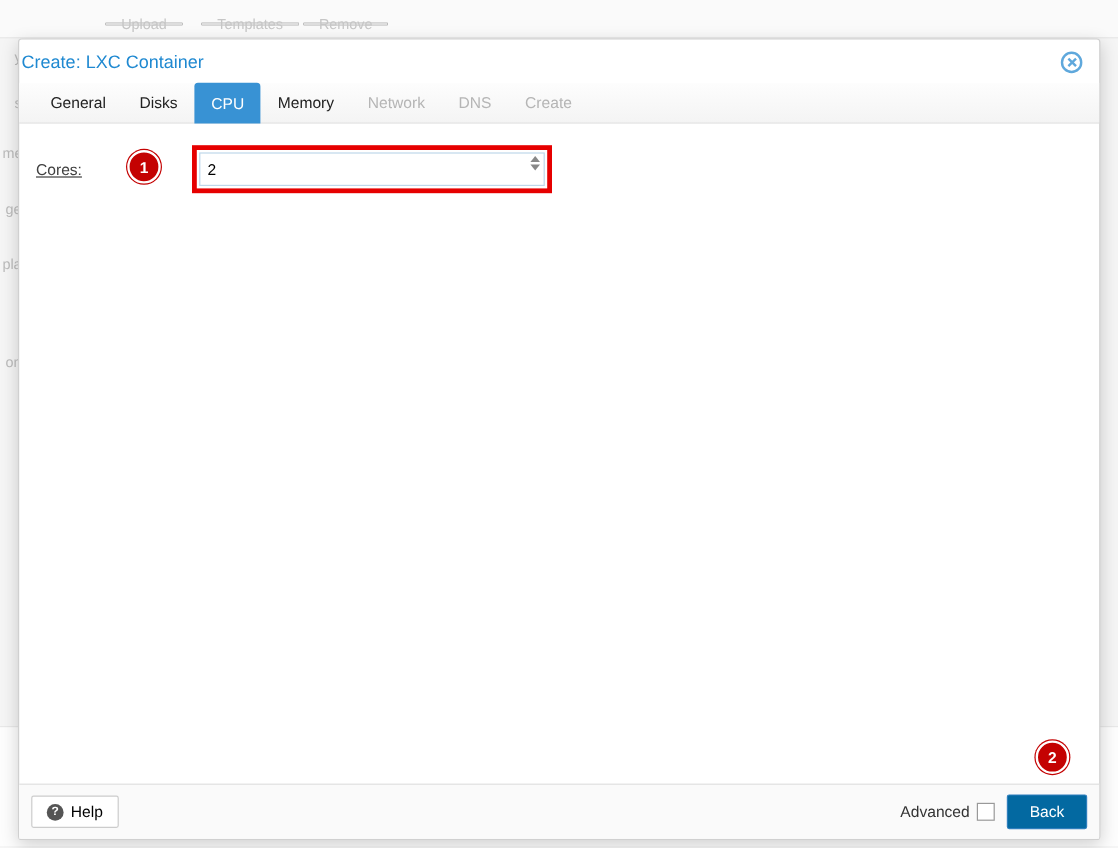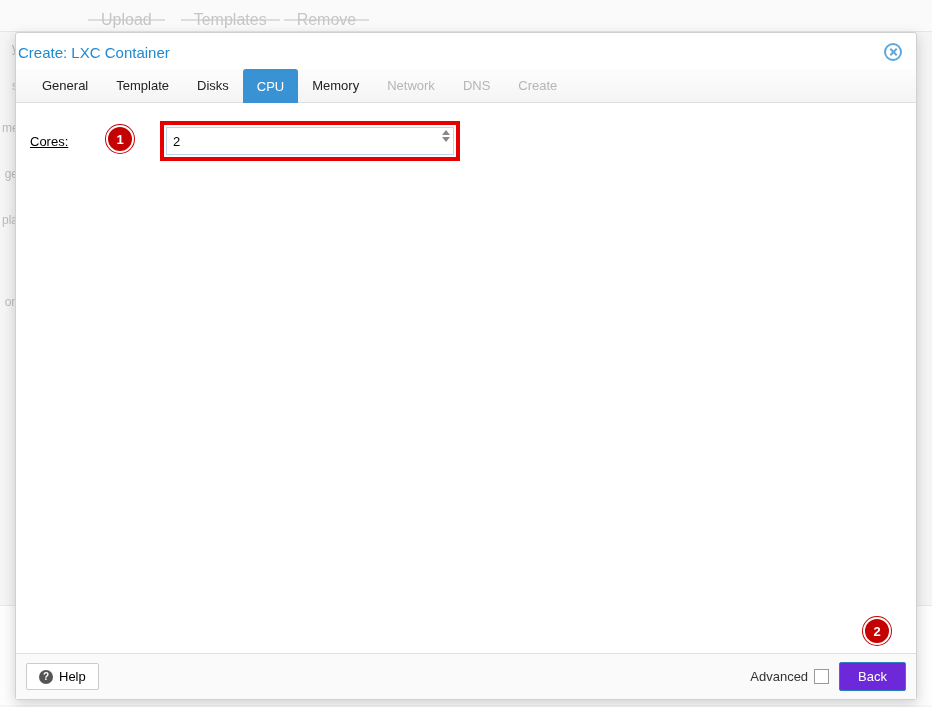--- a/index.html
+++ b/index.html
@@ -26,21 +26,21 @@
       padding-left: 86px;
     }
     .bg-btn {
       border: 1px solid #ddd;
       background: #404040;
       color: #c6c6c6;
       padding: 0 12px;
       display: flex;
       align-items: center;
       margin: 19px 2px;
-      font-size: 16px;
+      font-size: 12px;
     }
     .bg-left {
       position: absolute;
       left: 0; top: 32px;
       width: 20px;
       height: 600px;
       color: #bbb;
       font-size: 12px;
     }
     .bg-left div { padding: 9px 2px; text-align: right; }
@@ -121,21 +121,21 @@
       padding: 18px 12px;
       position: relative;
     }
     .field-row {
       display: flex;
       align-items: center;
       gap: 0;
     }
     .field-label {
       width: 132px;
-      color: #000000;
+      color: #404040;
       font-size: 13px;
       padding-left: 2px;
       text-decoration: underline;
     }
     .input-wrap {
       position: relative;
       border: 4px solid #e60000;
       display: inline-block;
       width: 300px;
       padding: 2px;
@@ -221,21 +221,21 @@
       display: flex;
       align-items: center;
       gap: 6px;
     }
     .checkbox {
       width: 15px; height: 15px;
       border: 1px solid #999;
       background: #fff;
     }
     .btn-blue {
-      background: #6d28d9;
+      background: #0369a1;
       color: #fff;
       border: 1px solid #2f7fbd;
       padding: 6px 18px;
       border-radius: 2px;
       font-size: 13px;
       cursor: pointer;
     }
     .next-wrap {
       border: 4px solid #e60000;
       padding: 2px;
@@ -263,21 +263,20 @@
 
 <div class="dialog">
 
   <div class="dialog-header">
     <span>Create: LXC Container</span>
     <span class="close-icon"></span>
   </div>
 
   <div class="tabs">
     <div class="tab">General</div>
-    <div class="tab">Template</div>
     <div class="tab">Disks</div>
     <div class="tab active">CPU</div>
     <div class="tab">Memory</div>
     <div class="tab disabled">Network</div>
     <div class="tab disabled">DNS</div>
     <div class="tab disabled">Create</div>
   </div>
 
   <div class="panel">
     <div class="field-row">

